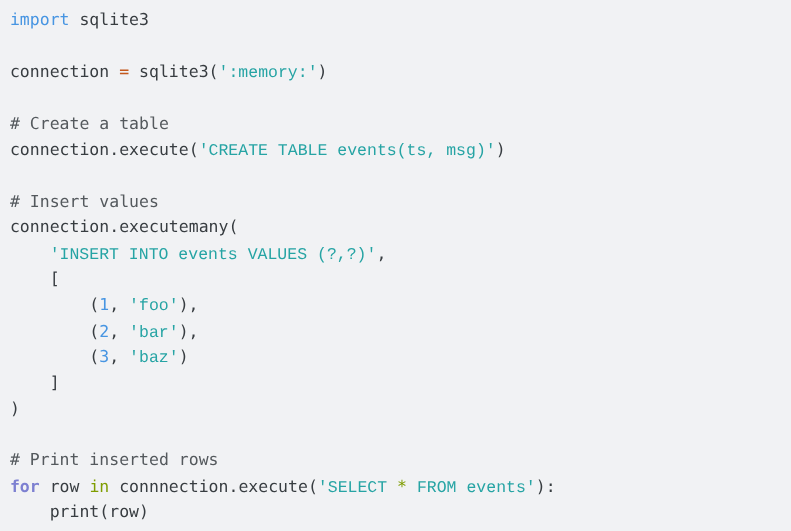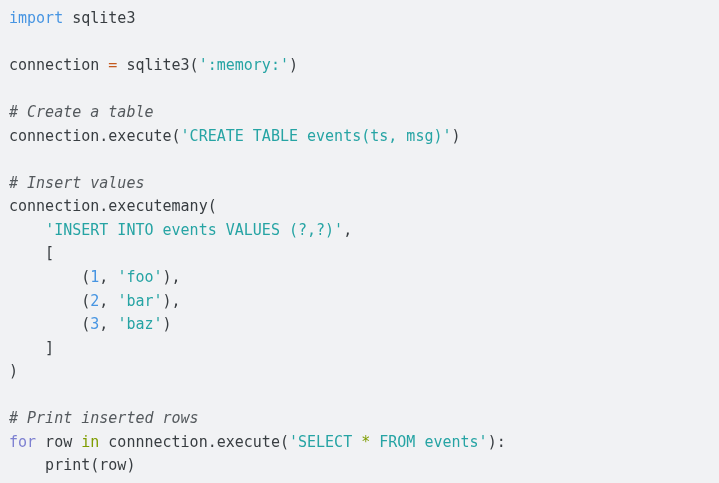--- a/index.html
+++ b/index.html
@@ -23,27 +23,27 @@
     font-family: "DejaVu Sans Mono", "Liberation Mono", monospace;
     font-size: 15px;
     color: var(--c-plain, #383d41);
   }
   .code-line {
     white-space: pre;
     height: 23.55px;
     line-height: 23.55px;
   }
   .tok-plain            { color: var(--c-plain); }
-  .tok-keyword          { color: var(--c-keyword); }
+  .tok-keyword          { color: var(--c-keyword); font-weight: bold; }
   .tok-keyword-namespace{ color: var(--c-keyword_namespace); }
   .tok-operator         { color: var(--c-operator); }
   .tok-operator-word    { color: var(--c-operator_word); font-weight: normal; }
-  .tok-string           { color: var(--c-string); }
+  .tok-string           { color: var(--c-string); font-family: Liberation Mono, monospace; }
   .tok-string-operator  { color: var(--c-string_operator); }
   .tok-number           { color: var(--c-number); }
-  .tok-comment          { color: var(--c-comment); font-style: italic; }
+  .tok-comment          { color: var(--c-comment); }
 </style>
 </head>
 <body>
 
 <div class="code-surface">
   <pre class="code" id="code"><div class="code-line"><span class="tok-keyword-namespace">import</span><span class="tok-plain"> sqlite3</span></div><div class="code-line"></div><div class="code-line"><span class="tok-plain">connection </span><span class="tok-operator">=</span><span class="tok-plain"> sqlite3(</span><span class="tok-string">':memory:'</span><span class="tok-plain">)</span></div><div class="code-line"></div><div class="code-line"><span class="tok-comment"># Create a table</span></div><div class="code-line"><span class="tok-plain">connection.execute(</span><span class="tok-string">'CREATE TABLE events(ts, msg)'</span><span class="tok-plain">)</span></div><div class="code-line"></div><div class="code-line"><span class="tok-comment"># Insert values</span></div><div class="code-line"><span class="tok-plain">connection.executemany(</span></div><div class="code-line"><span class="tok-plain">    </span><span class="tok-string">'INSERT INTO events VALUES (?,?)'</span><span class="tok-plain">,</span></div><div class="code-line"><span class="tok-plain">    [</span></div><div class="code-line"><span class="tok-plain">        (</span><span class="tok-number">1</span><span class="tok-plain">, </span><span class="tok-string">'foo'</span><span class="tok-plain">),</span></div><div class="code-line"><span class="tok-plain">        (</span><span class="tok-number">2</span><span class="tok-plain">, </span><span class="tok-string">'bar'</span><span class="tok-plain">),</span></div><div class="code-line"><span class="tok-plain">        (</span><span class="tok-number">3</span><span class="tok-plain">, </span><span class="tok-string">'baz'</span><span class="tok-plain">)</span></div><div class="code-line"><span class="tok-plain">    ]</span></div><div class="code-line"><span class="tok-plain">)</span></div><div class="code-line"></div><div class="code-line"><span class="tok-comment"># Print inserted rows</span></div><div class="code-line"><span class="tok-keyword">for</span><span class="tok-plain"> row </span><span class="tok-operator-word">in</span><span class="tok-plain"> connnection.execute(</span><span class="tok-string">'SELECT </span><span class="tok-string-operator">*</span><span class="tok-string"> FROM events'</span><span class="tok-plain">):</span></div><div class="code-line"><span class="tok-plain">    print(row)</span></div></pre>
 </div>
 
 </body></html>

